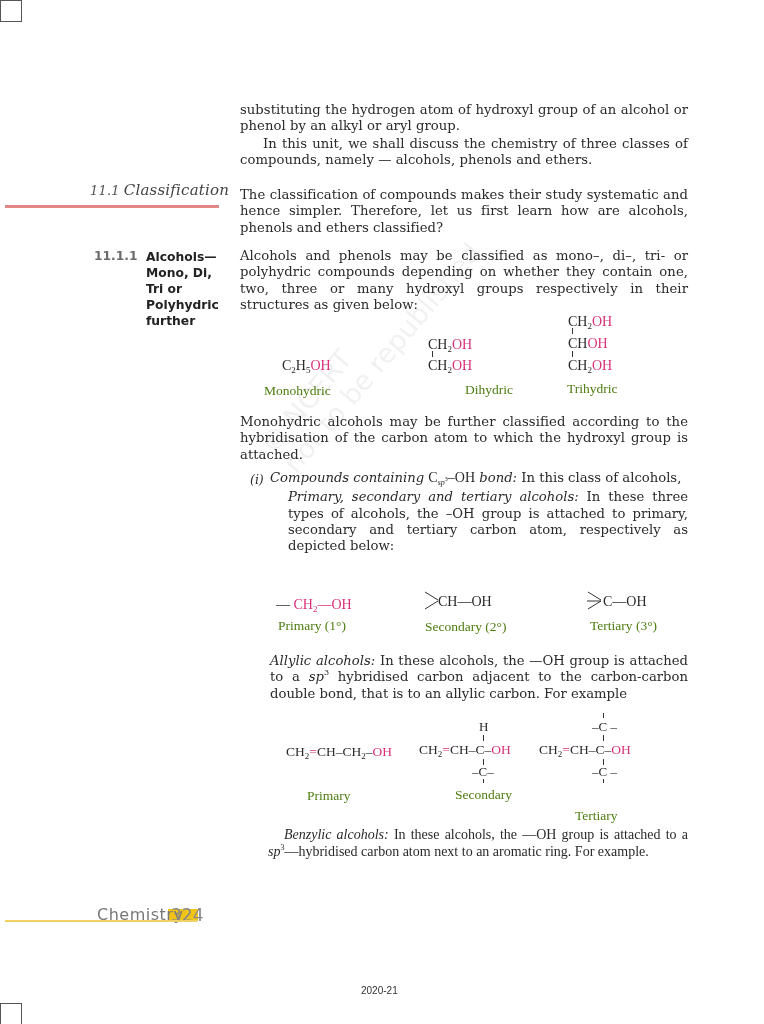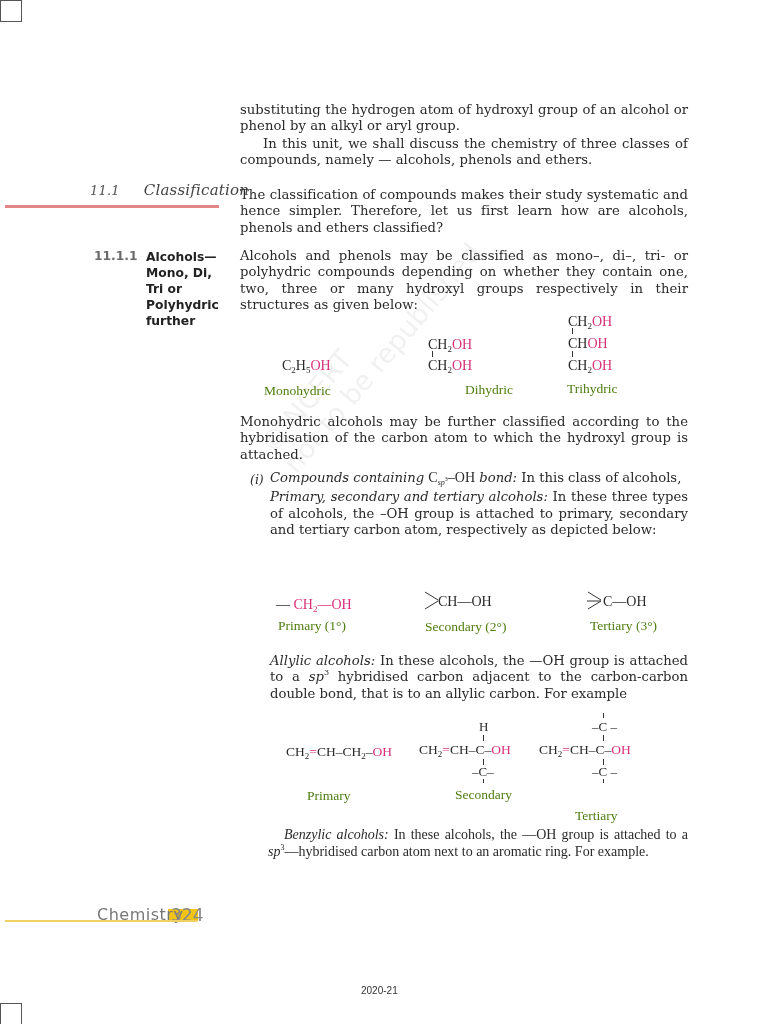--- a/index.html
+++ b/index.html
@@ -6,21 +6,21 @@
   body { width:764px; height:1024px; position:relative; background:#fff; overflow:hidden;
          font-family:"DejaVu Serif", serif; color:#2a2a2a; }
   .abs { position:absolute; }
   .crop-mark { position:absolute; width:20px; height:20px; border:1px solid #555; }
   .p { position:absolute; left:240px; width:448px; font-size:13.2px; line-height:16.3px; text-align:justify; letter-spacing:0.05px; }
   .p.indent-first { text-indent:23px; }
   .sub { position:absolute; left:270px; width:418px; font-size:13.2px; line-height:16.3px; text-align:justify; }
   .ital { font-style:italic; }
   .pink { color:#d8317a; }
   .sec-title { position:absolute; left:90px; top:181px; font-family:"DejaVu Serif", serif; font-style:italic; font-size:15px; color:#444; letter-spacing:0.2px; }
-  .sec-title .num { font-size:13px; margin-right:24px; color:#555; }
+  .sec-title .num { font-size:13px; margin-right:4px; color:#555; }
   .sec-rule { position:absolute; left:5px; top:205px; width:214px; height:3px; background:#e38687; }
   .subsec-num { position:absolute; left:94px; top:249px; font-family:"DejaVu Sans", sans-serif; font-weight:bold; font-size:12.3px; color:#6a6a6a; }
   .subsec-title { position:absolute; left:146px; top:249px; font-family:"DejaVu Sans", sans-serif; font-weight:bold; font-size:12.3px; line-height:16px; color:#222; }
   .chem { position:absolute; font-family:"Liberation Serif", serif; font-size:14px; color:#2a2a2a; white-space:nowrap; }
   .chem sub { font-size:9px; vertical-align:-3px; line-height:0; }
   .lbl { position:absolute; font-family:"Liberation Serif", serif; font-size:13.5px; color:#4d7c0f; white-space:nowrap; }
   .vbar { position:absolute; width:1px; height:6px; background:#333; }
   .footer-text { position:absolute; left:97px; top:905px; font-family:"DejaVu Sans", sans-serif; font-size:16px; color:#777; letter-spacing:0.5px; }
   .page-hl { position:absolute; left:168px; top:909px; width:30px; height:12px; background:#f1c417; }
   .page-num { position:absolute; left:171px; top:905px; font-family:"DejaVu Sans", sans-serif; font-size:17px; color:#888; }
@@ -88,21 +88,21 @@
 <div class="lbl" style="left:567px;top:381px;">Trihydric</div>
 
 <div class="p" style="top:414px;">Monohydric alcohols may be further classified according to the hybridisation of the carbon atom to which the hydroxyl group is attached.</div>
 
 <div class="abs ital" style="left:250px;top:472px;font-size:12.5px;">(i)</div>
 <div class="sub" style="top:470px;">
   <span class="ital">Compounds containing</span>
   <span style="font-family:'Liberation Serif',serif;font-size:14px;"><span>C</span><sub class="s"><span class="ital">sp</span><sup class="s" style="font-size:6px;vertical-align:4px;">3</sup></sub><span>–OH</span></span>
   <span class="ital">bond:</span>
   <span>In this class of alcohols,</span>
-  <span style="display:block;margin-top:3px;">
+  <span style="display:block;margin-top:3px;margin-left:18px;">
     <span class="ital">Primary, secondary and tertiary alcohols:</span>
     <span>In these three types of alcohols, the –OH group is attached to primary, secondary and tertiary carbon atom, respectively as depicted below:</span>
   </span>
 </div>
 
 <div class="chem" style="left:276px;top:597px;">
   <span>—</span>
   <span class="pink"><span>CH</span><sub>2</sub><span>—</span><span>OH</span></span>
 </div>
 <div class="lbl" style="left:278px;top:618px;">Primary (1°)</div>

